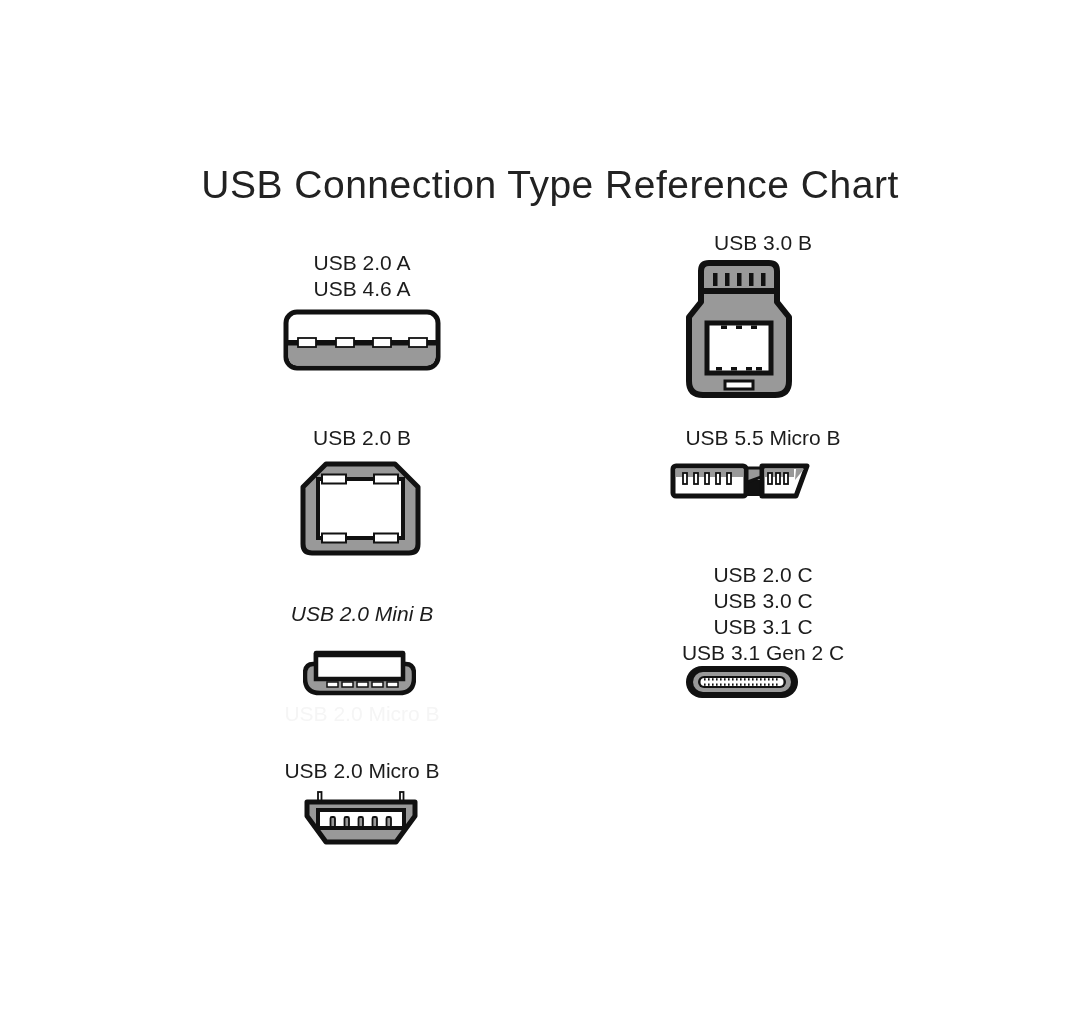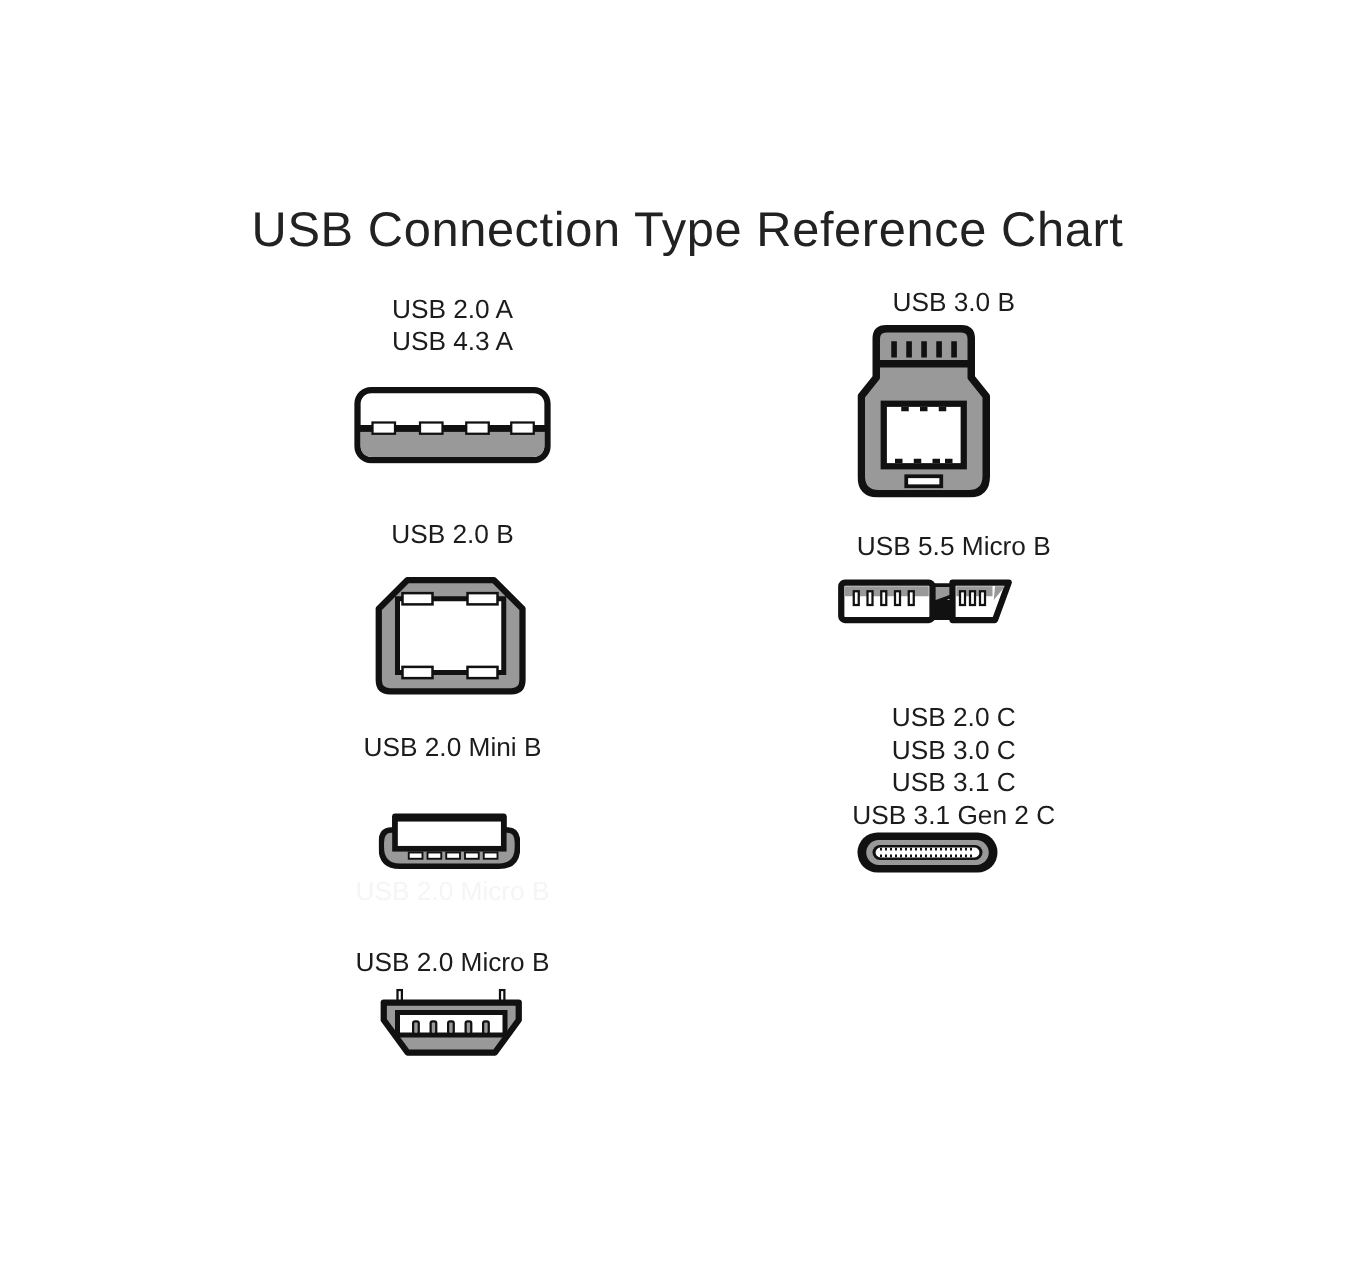--- a/index.html
+++ b/index.html
@@ -33,53 +33,53 @@
   .ghost{color:var(--ghost-color);}
   .connector{position:absolute;}
 </style>
 </head>
 <body>
 
 <div id="canvas">
 
   <div class="title">USB Connection Type Reference Chart</div>
 
-  <div class="label-block col-left" style="top:235px;">
+  <div class="label-block col-left" style="top:250px;">
     <div>USB 2.0 A</div>
-    <div>USB 4.3 A</div>
+    <div>USB 4.6 A</div>
   </div>
 
   <svg class="connector" style="left:283px;top:309px;" width="158" height="62" viewBox="0 0 158 62">
     <rect x="3" y="3" width="152" height="56" rx="11" fill="#fff" stroke="var(--outline-black)" stroke-width="5"></rect>
     <path d="M5.5 35 H152.5 V47 Q152.5 56.5 143 56.5 H15 Q5.5 56.5 5.5 47 Z" fill="var(--connector-gray)"></path>
     <rect x="4" y="31" width="150" height="5.5" fill="var(--outline-black)"></rect>
     <g fill="#fff" stroke="var(--outline-black)" stroke-width="1.8">
       <rect x="15" y="29" width="18" height="9"></rect>
       <rect x="53" y="29" width="18" height="9"></rect>
       <rect x="90" y="29" width="18" height="9"></rect>
       <rect x="126" y="29" width="18" height="9"></rect>
     </g>
   </svg>
 
-  <div class="label-block col-left" style="top:415px;">
+  <div class="label-block col-left" style="top:425px;">
     <div>USB 2.0 B</div>
   </div>
 
   <svg class="connector" style="left:300px;top:461px;" width="121" height="95" viewBox="0 0 121 95">
     <path d="M26 3 H95 L118 26 V83 Q118 92 109 92 H12 Q3 92 3 83 V26 Z" fill="var(--connector-gray)" stroke="var(--outline-black)" stroke-width="5" stroke-linejoin="round"></path>
     <rect x="18" y="18" width="85" height="59" fill="#fff" stroke="var(--outline-black)" stroke-width="4"></rect>
     <g fill="#fff" stroke="var(--outline-black)" stroke-width="2">
       <rect x="22" y="13.5" width="24" height="9"></rect>
       <rect x="74" y="13.5" width="24" height="9"></rect>
       <rect x="22" y="72.5" width="24" height="9"></rect>
       <rect x="74" y="72.5" width="24" height="9"></rect>
     </g>
   </svg>
 
-  <div class="label-block col-left" style="top:586px;">
+  <div class="label-block col-left" style="top:601px;font-style:italic;">
     <div>USB 2.0 Mini B</div>
   </div>
 
   <svg class="connector" style="left:303px;top:650px;" width="113" height="46" viewBox="0 0 113 46">
     <path d="M13 3 H100 V14 H103 Q111 14 111 24 V28 Q111 43 96 43 H17 Q2 43 2 28 V24 Q2 14 10 14 H13 Z" fill="var(--connector-gray)" stroke="var(--outline-black)" stroke-width="4.5" stroke-linejoin="round"></path>
     <rect x="13" y="5" width="87" height="24" fill="#fff" stroke="var(--outline-black)" stroke-width="4.5"></rect>
     <g fill="#fff" stroke="var(--outline-black)" stroke-width="1.5">
       <rect x="24" y="32" width="11" height="5"></rect>
       <rect x="39" y="32" width="11" height="5"></rect>
       <rect x="54" y="32" width="11" height="5"></rect>

